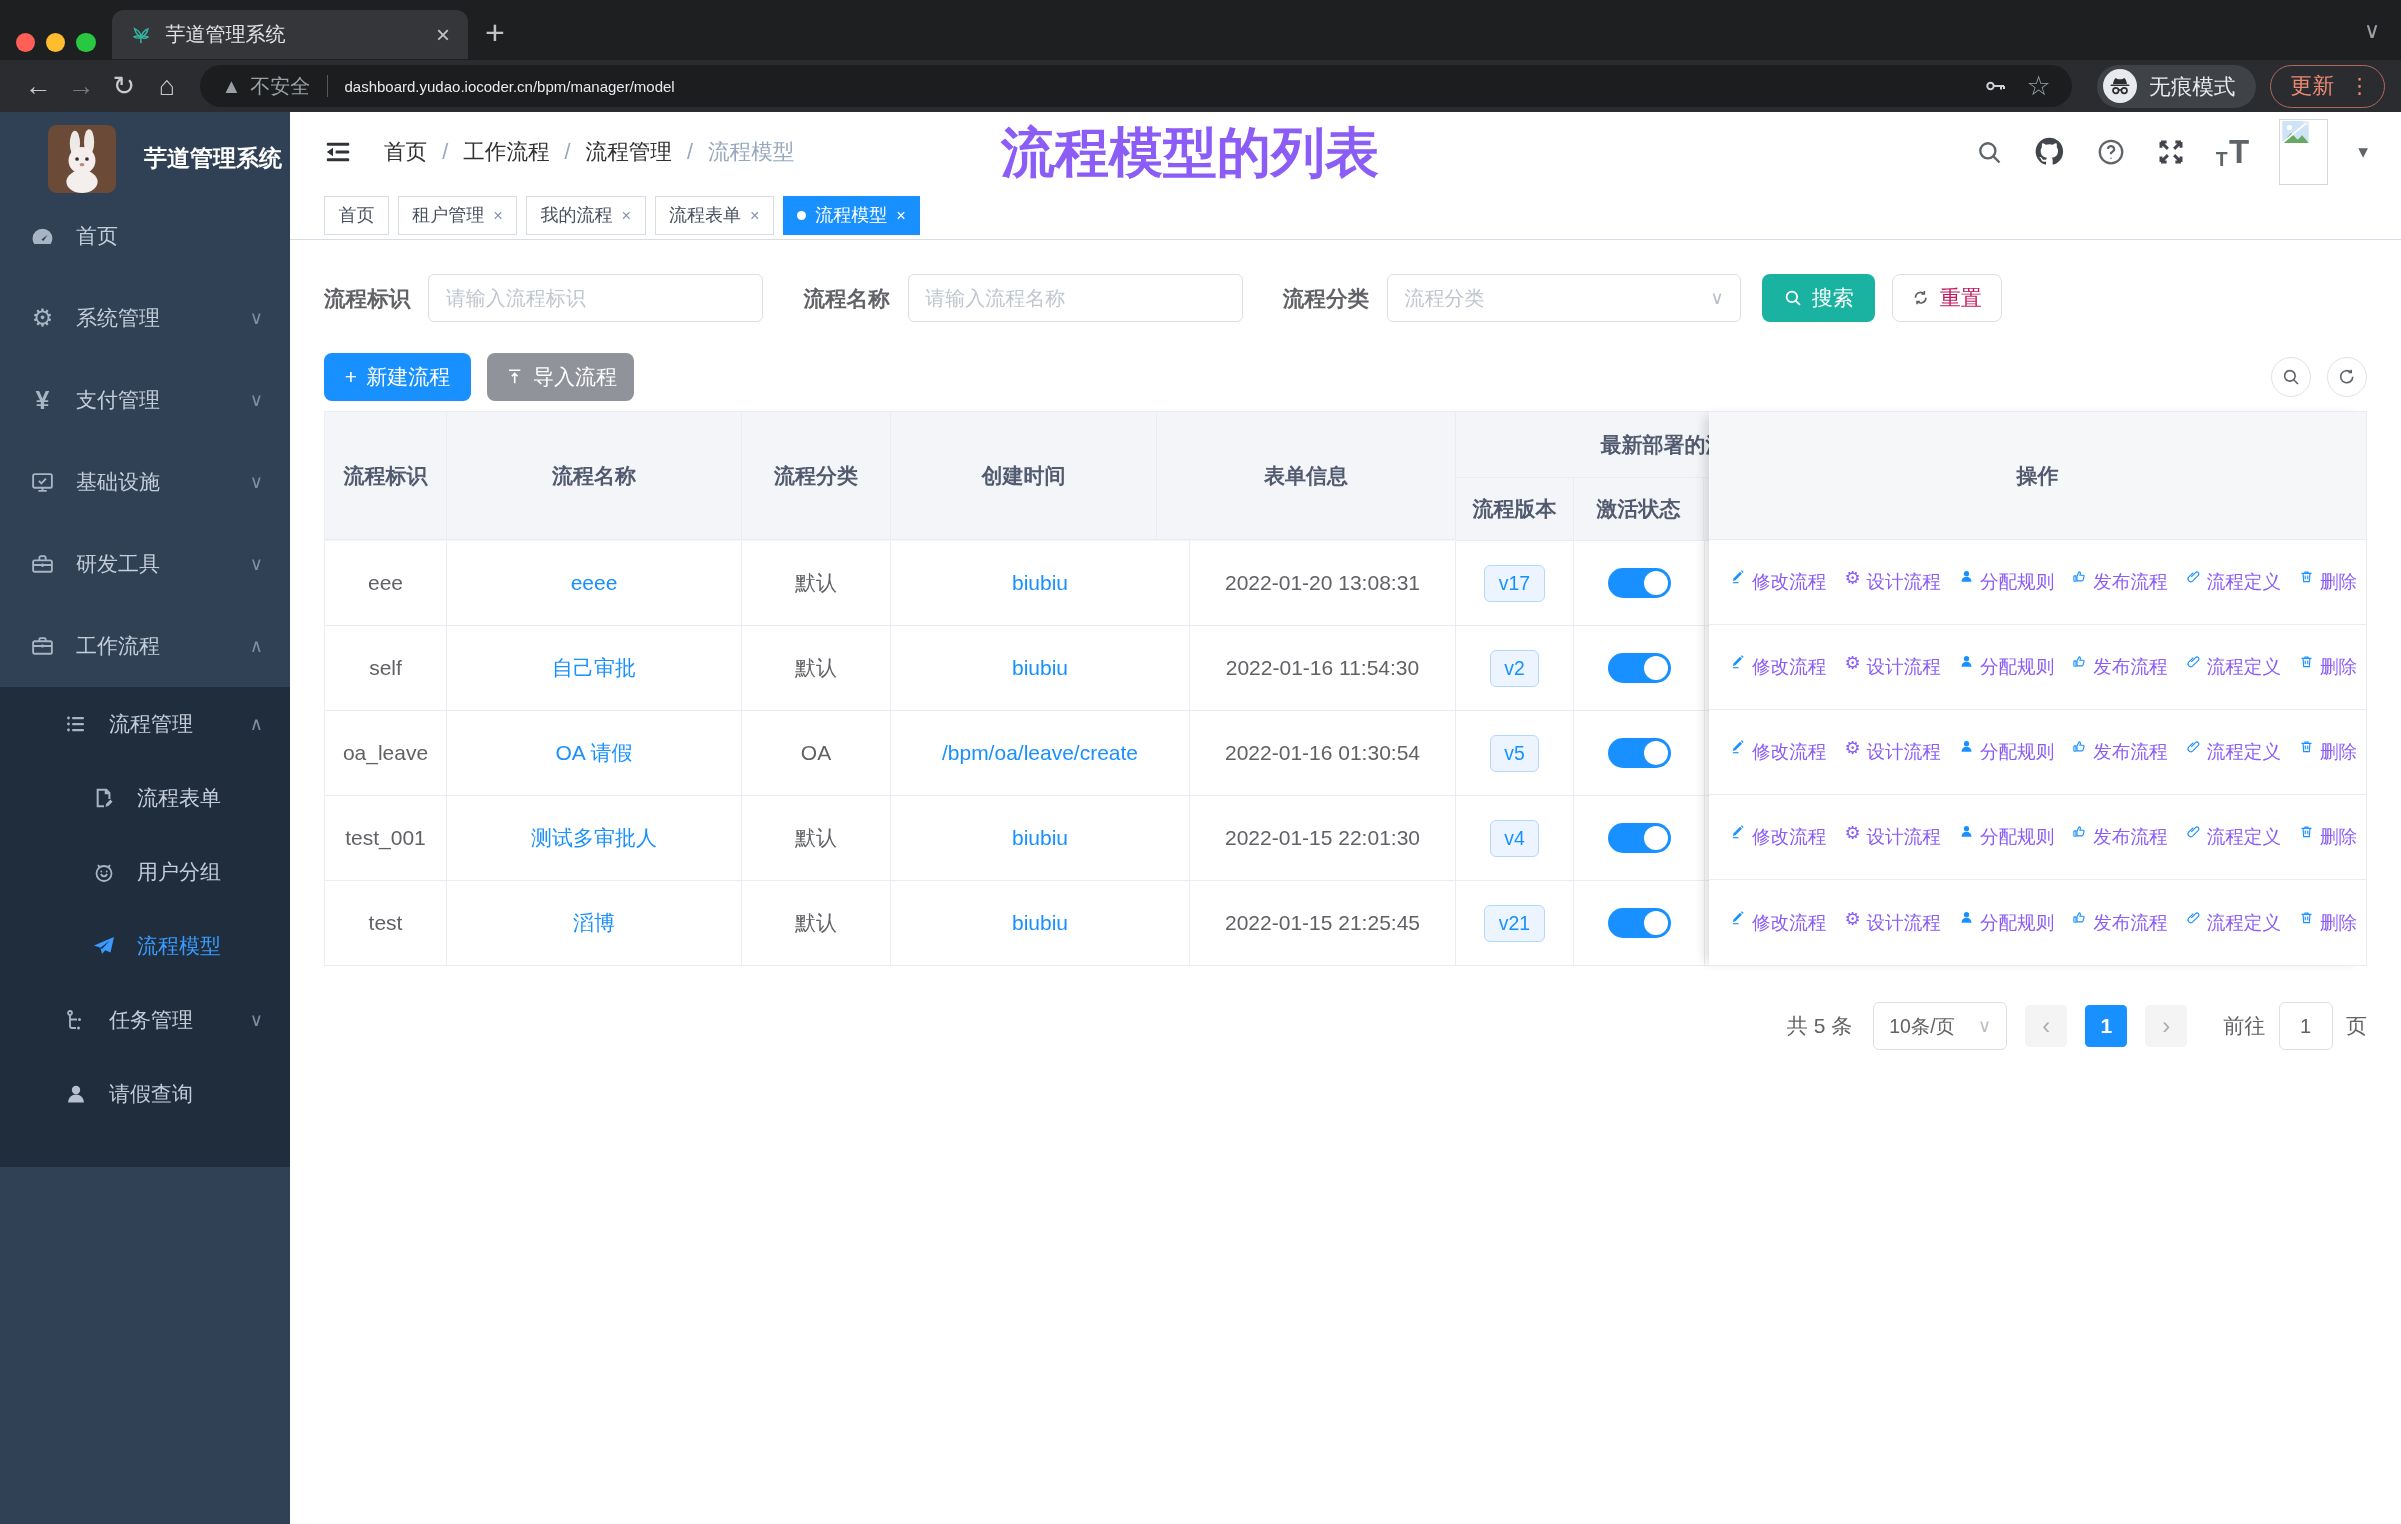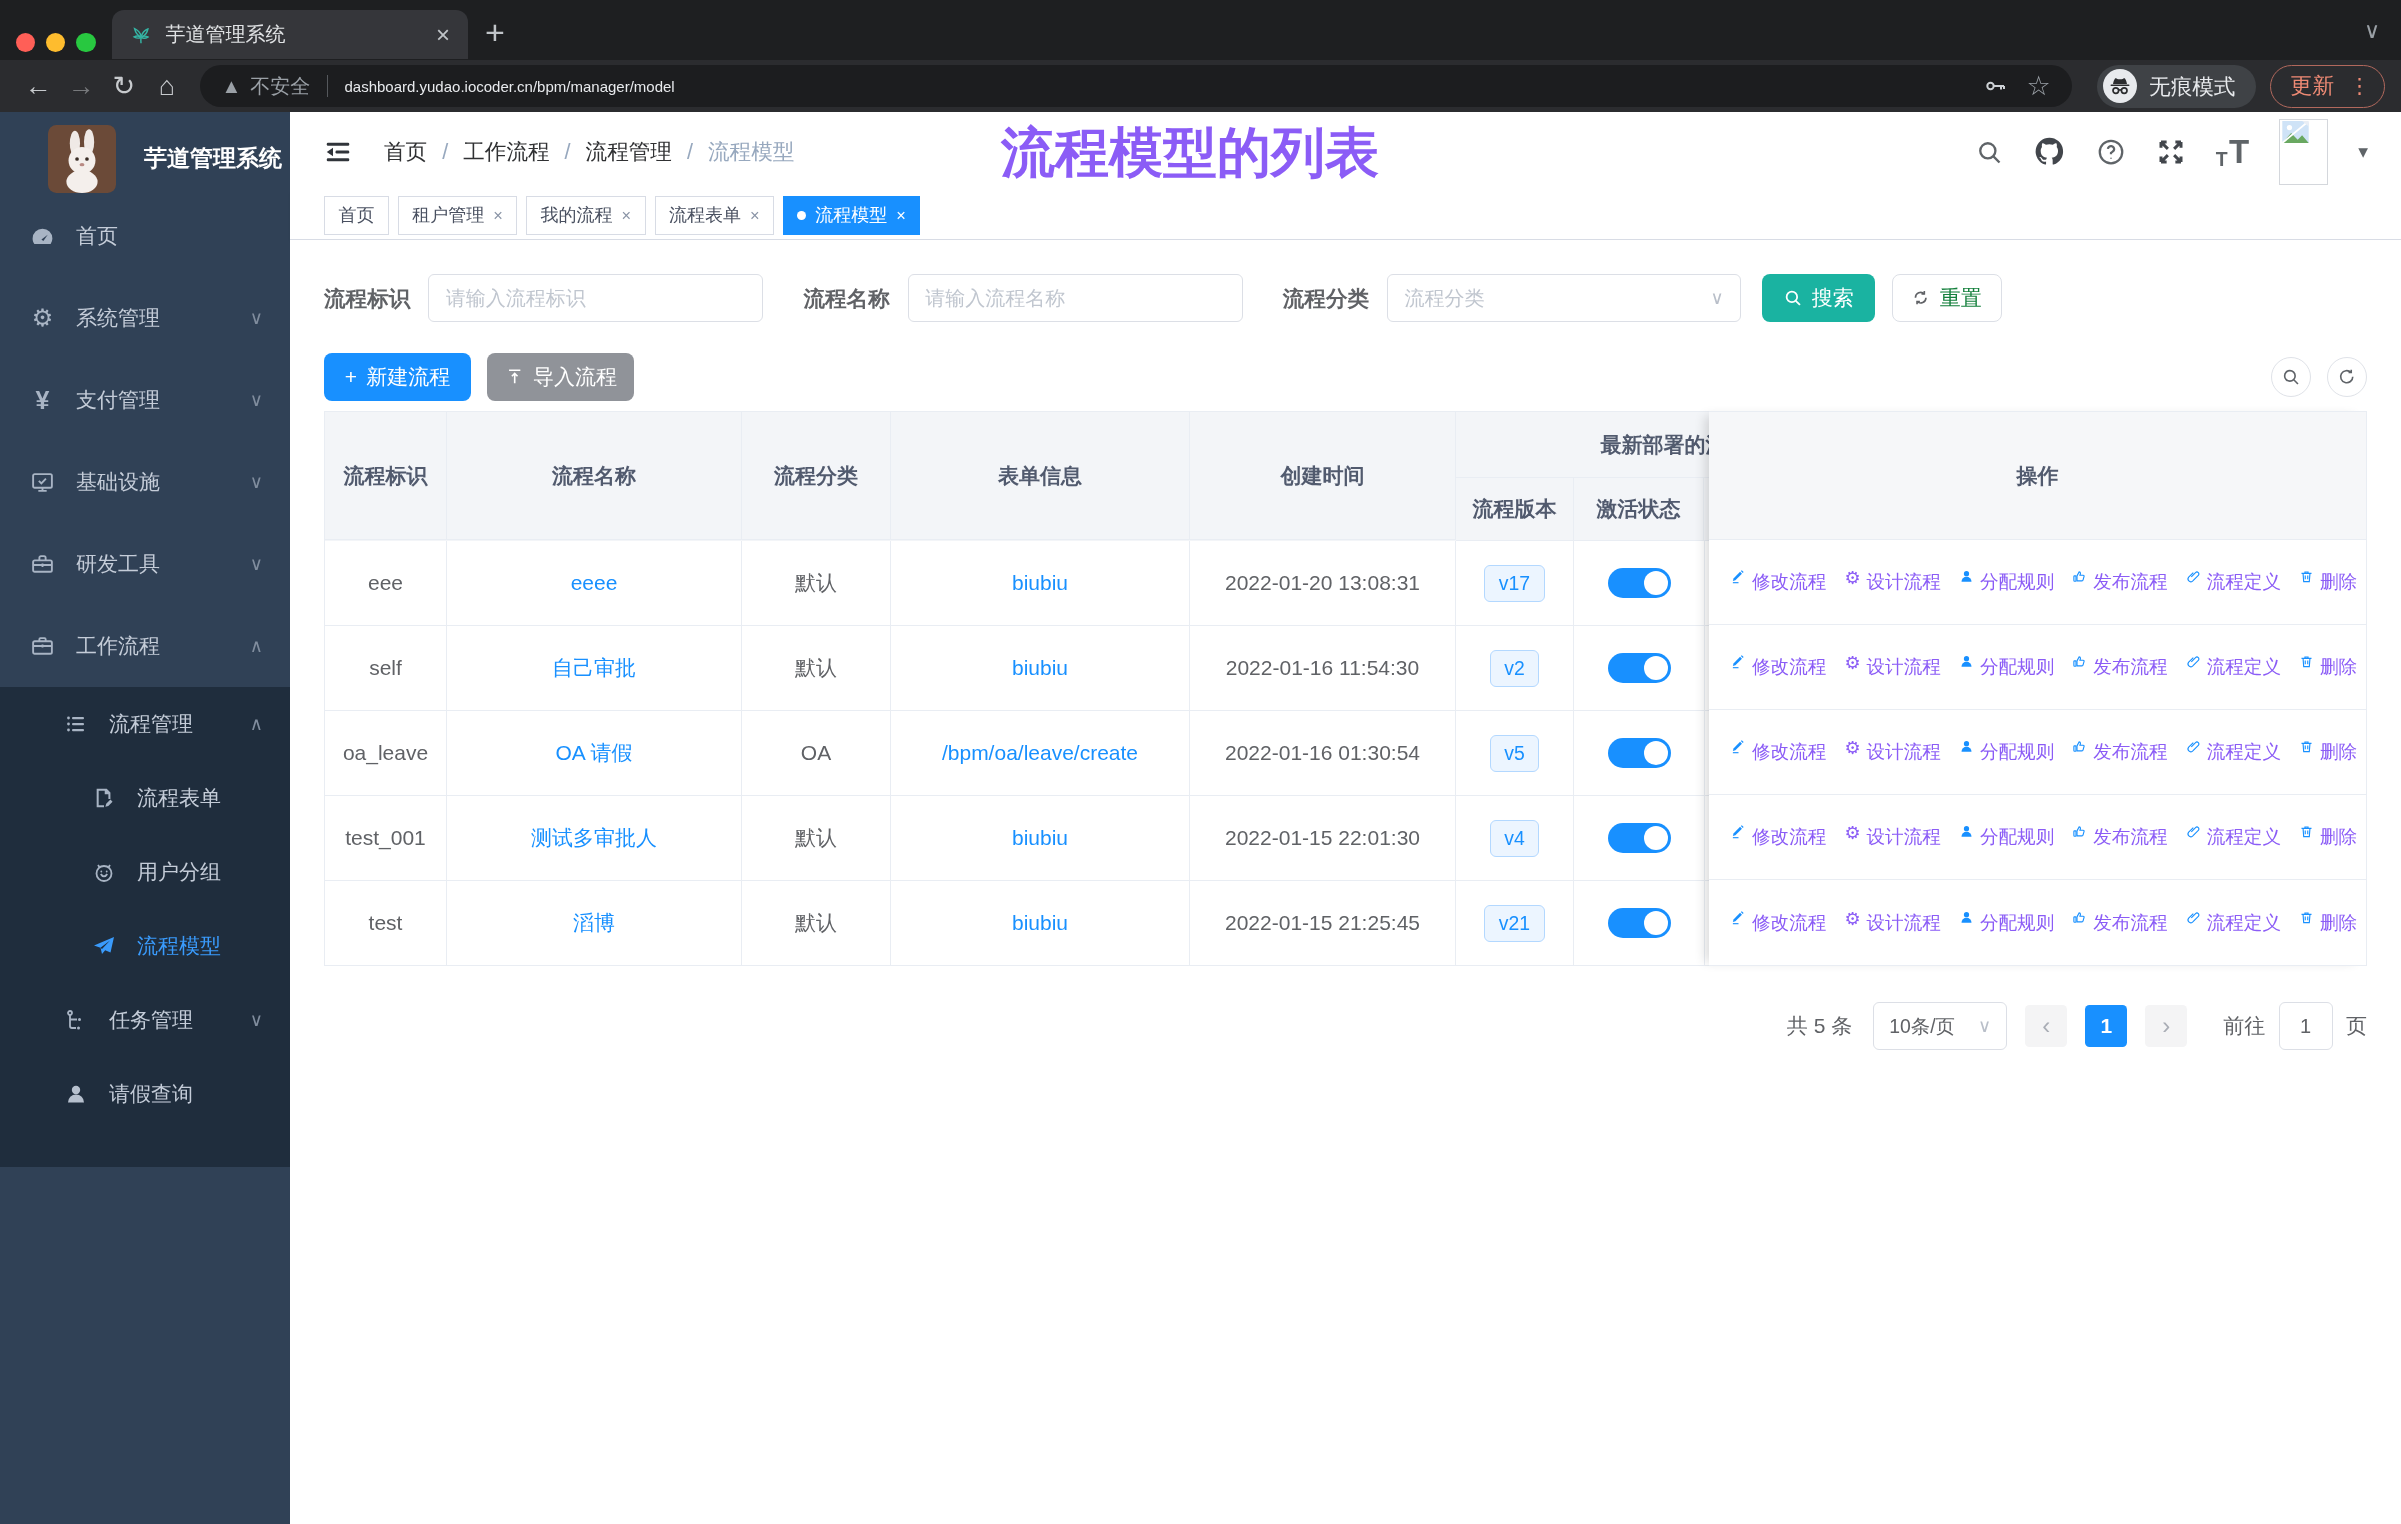--- a/index.html
+++ b/index.html
@@ -84,21 +84,21 @@
   .finput { width:335px; height:48px; border:1.5px solid #dcdfe6; border-radius:6px; padding:0 16.4px;
             font-size:20px; color:#606266; outline:none; background:#fff; margin-right:40px; }
   .finput::placeholder { color:#c0c6cf; }
   .fselect { width:354px; height:48px; border:1.5px solid #dcdfe6; border-radius:6px; background:#fff;
              display:flex; align-items:center; justify-content:space-between; padding:0 16.4px;
              color:#c0c6cf; font-size:20px; }
   .caret { color:#b9bfc9; font-size:18px; }
   .btn { height:48px; border-radius:8px; display:inline-flex; align-items:center; justify-content:center;
          gap:9px; font-size:21px; border:none; white-space:nowrap; }
   .btn.search { background:#1ab3a1; color:#fff; width:113px; margin-left:21px; }
-  .btn.reset { background:#fff; border:1.5px solid #dcdfe6; color:#15803d; width:110px; margin-left:16.4px; }
+  .btn.reset { background:#fff; border:1.5px solid #dcdfe6; color:#be185d; width:110px; margin-left:16.4px; }
   .actions-row { display:flex; align-items:center; margin-bottom:10.4px; position:relative; }
   .btn.create { background:#1890ff; color:#fff; width:147px; }
   .btn.import { background:#909399; color:#fff; width:147px; margin-left:16.4px; }
   .minis { position:absolute; right:0; display:flex; gap:16.4px; }
   .mini { width:40px; height:40px; border-radius:50%; border:1.5px solid #dfe2e8; background:#fff;
           display:flex; align-items:center; justify-content:center; color:#5f6368; }
 
   
   .tblwrap { position:relative; width:2043px; color:#606266; font-size:21px; }
   .tscroll { width:1385px; overflow:hidden; border-top:0.7px solid #e9edf3; border-left:0.7px solid #e9edf3; }
@@ -503,22 +503,22 @@
           </div>
         </div>
 
         <div class="tblwrap">
           <div class="tscroll">
             <div class="tinner">
               <div class="thead">
                 <div class="th w0">流程标识</div>
                 <div class="th w1">流程名称</div>
                 <div class="th w2">流程分类</div>
+                <div class="th w4">创建时间</div>
                 <div class="th w3">表单信息</div>
-                <div class="th w4">创建时间</div>
                 <div class="thgroup">
                   <div class="tg-top">最新部署的流程定义</div>
                   <div class="tg-bottom">
                     <div class="th w5">流程版本</div>
                     <div class="th w6">激活状态</div>
                     <div class="th wf"></div>
                   </div>
                 </div>
               </div>
 

